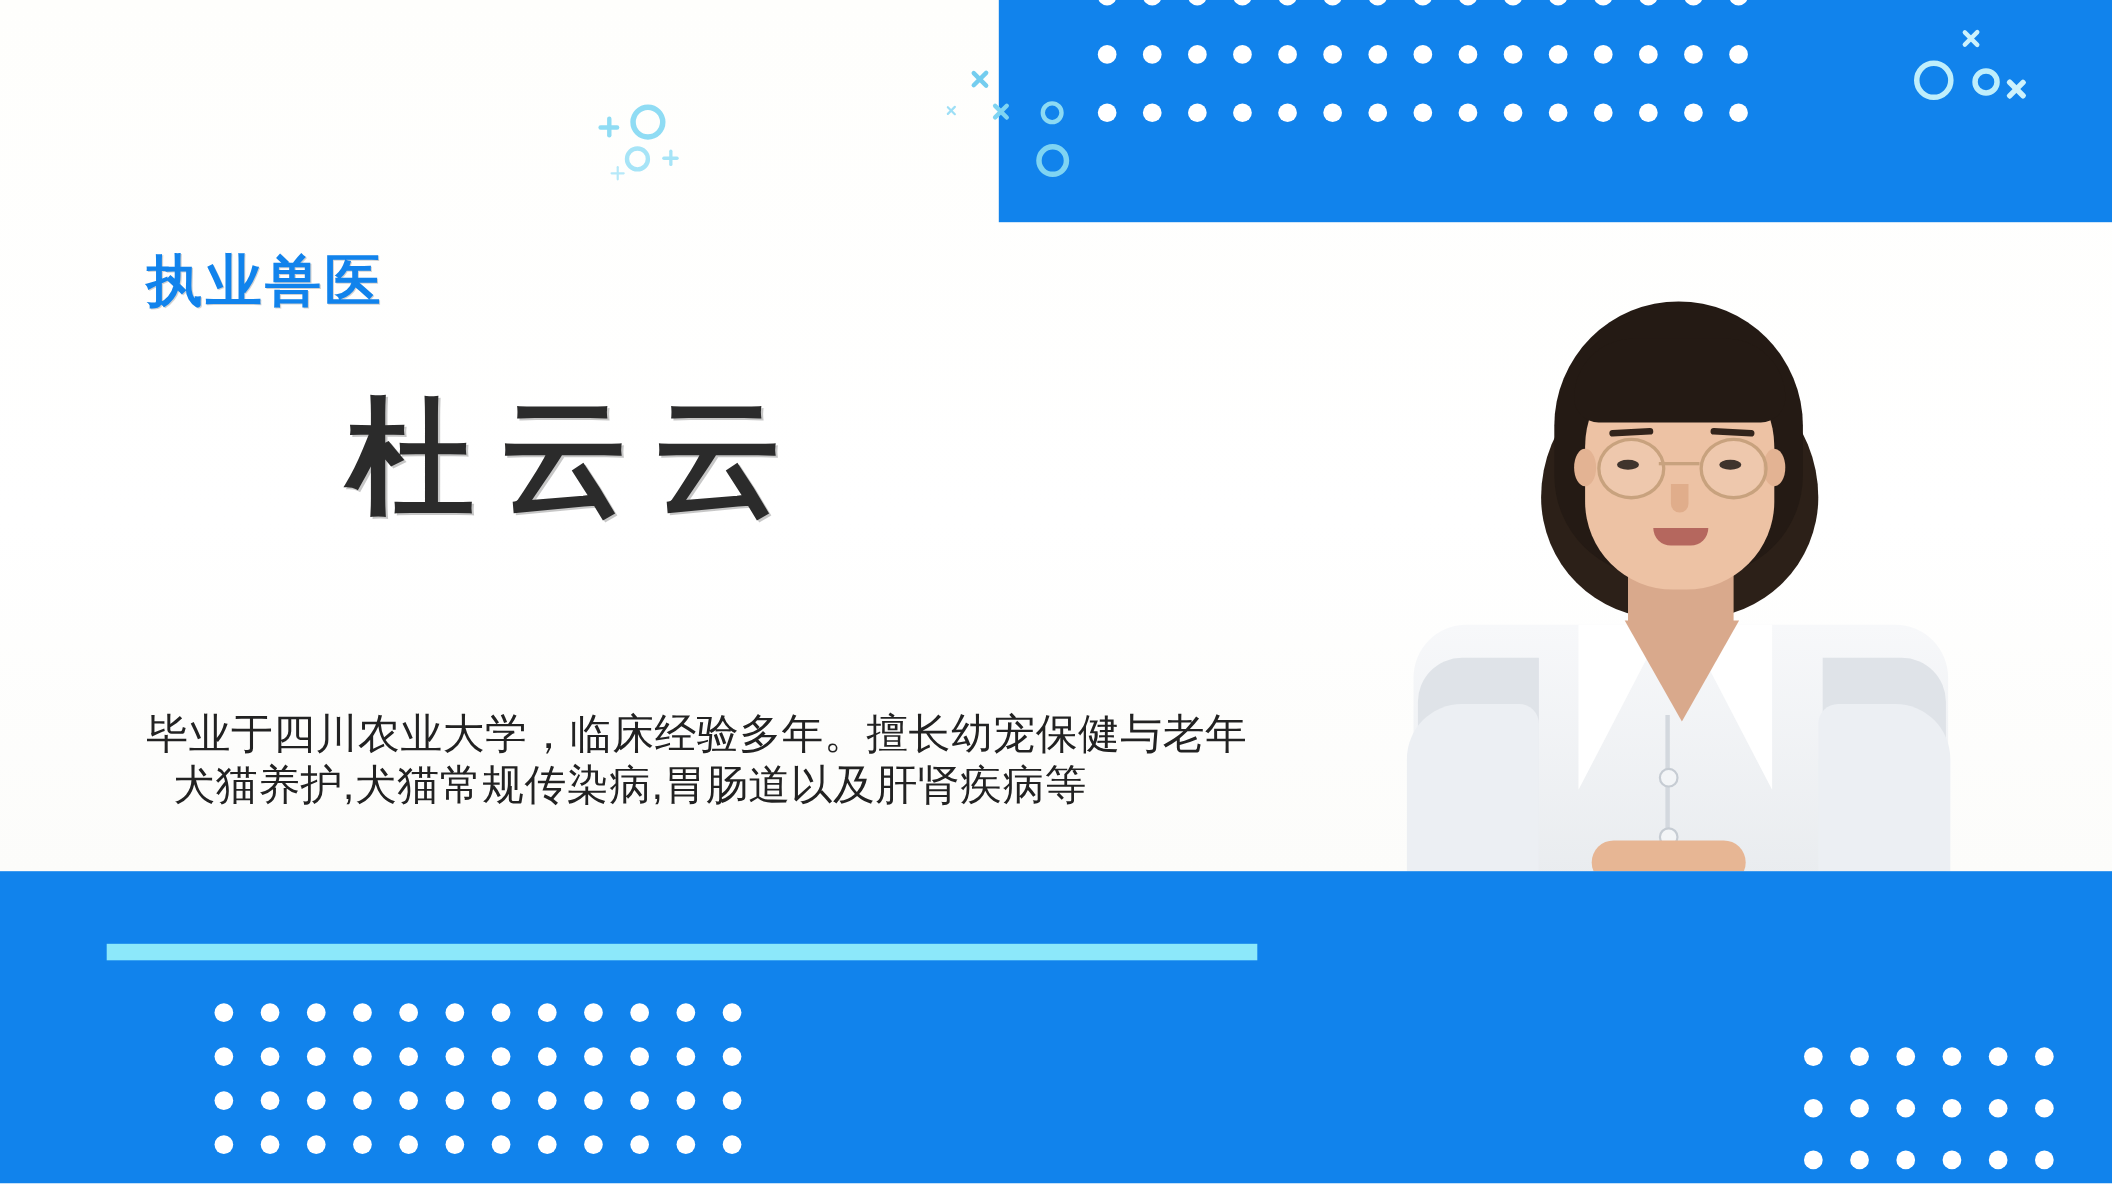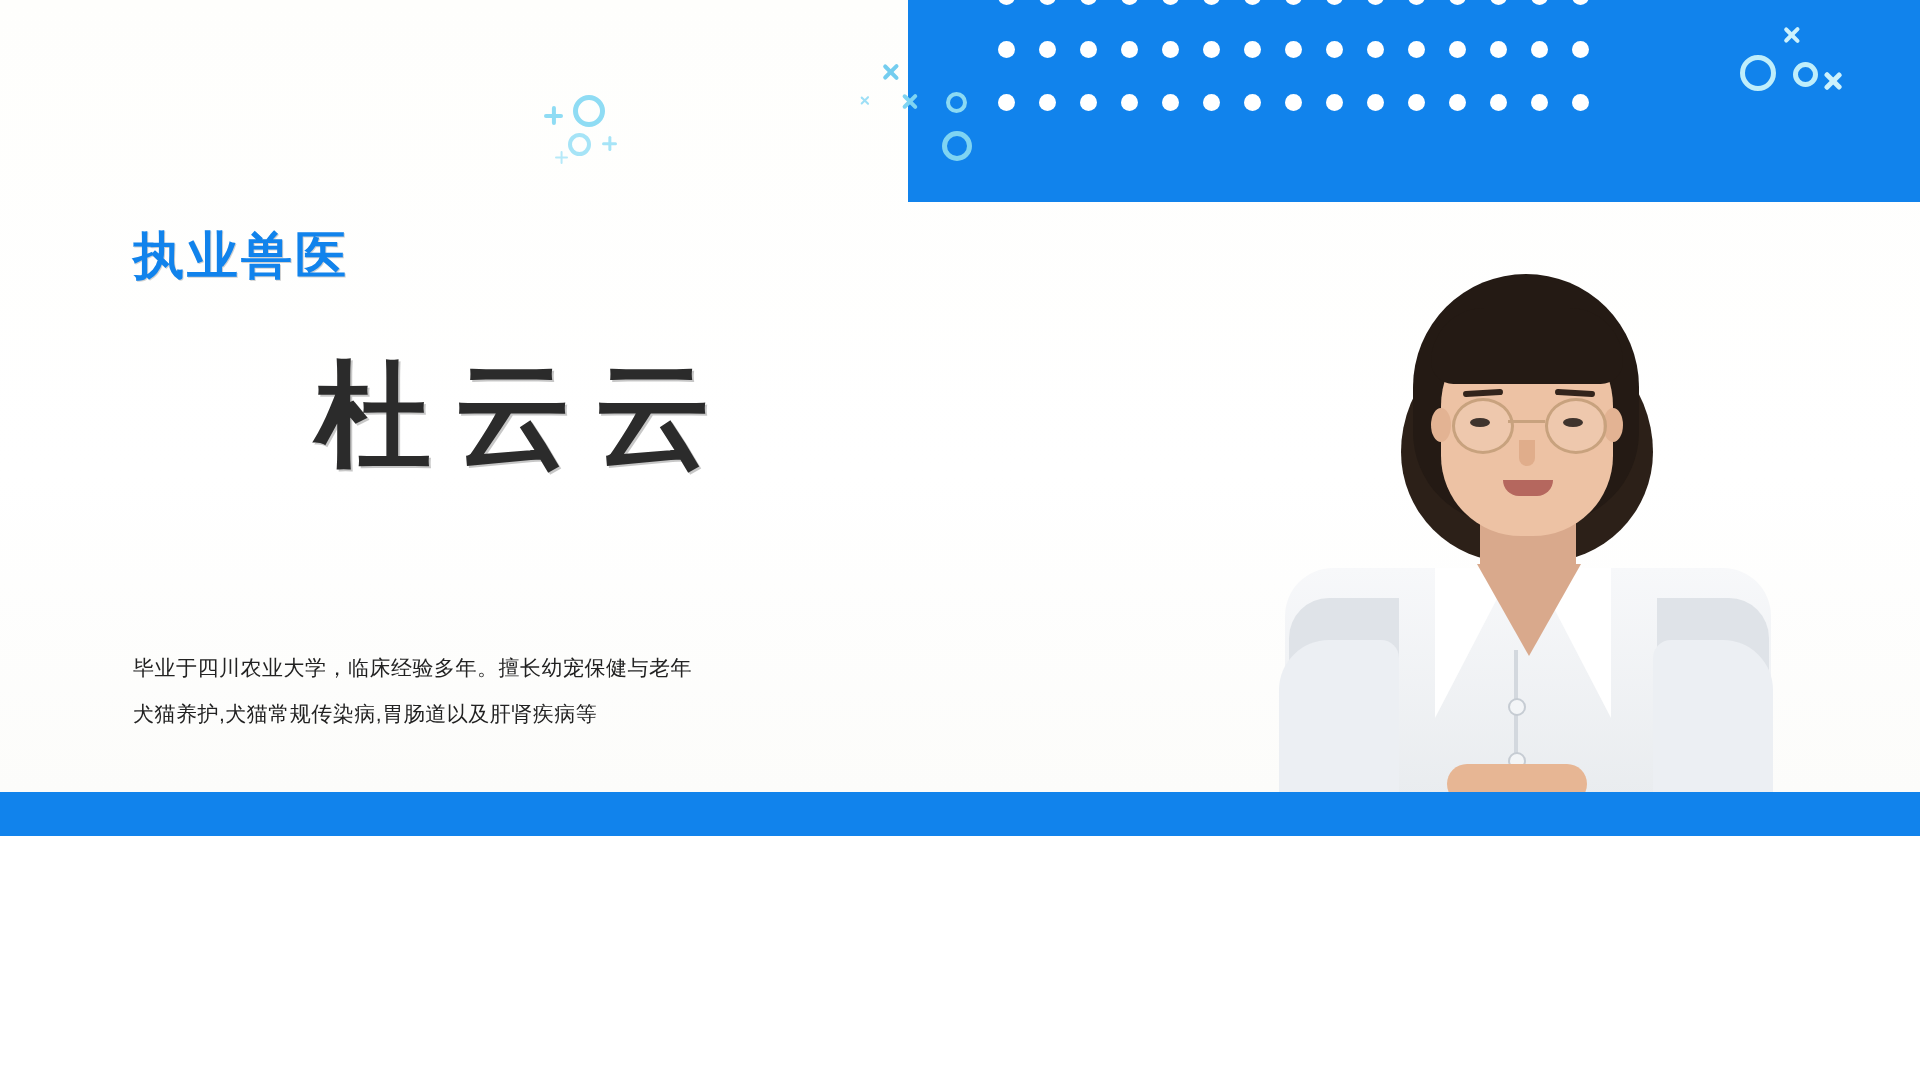--- a/index.html
+++ b/index.html
@@ -6,23 +6,24 @@
     margin: 0;
     padding: 0;
     background: #ffffff;
   }
   body {
     font-family: "Liberation Sans", "DejaVu Sans", sans-serif;
   }
   #slide {
     position: relative;
     width: 1920px;
-    height: 836px;
+    height: 1076px;
     overflow: hidden;
     background: #fdfdfb;
+    text-align: center;
   }
 
   
   .top-blue-block {
     position: absolute;
     left: 908px;
     top: -6px;
     width: 1020px;
     height: 208px;
     background: #1183ec;
@@ -69,21 +70,21 @@
     color: #2b2b2b;
     white-space: nowrap;
     text-shadow: 2px 2px 0 rgba(0,0,0,0.22);
   }
 
   .bio {
     position: absolute;
     left: 133px;
     top: 645px;
     width: 880px;
-    font-size: 21px;
+    font-size: 38px;
     line-height: 46px;
     color: #222222;
     letter-spacing: 0.5px;
   }
   .bio-line { display: block; white-space: nowrap; }
 
   
   .sparkle-layer { position: absolute; left:0; top:0; width:1920px; height:1080px; pointer-events:none;}
   .ring {
     position: absolute;

